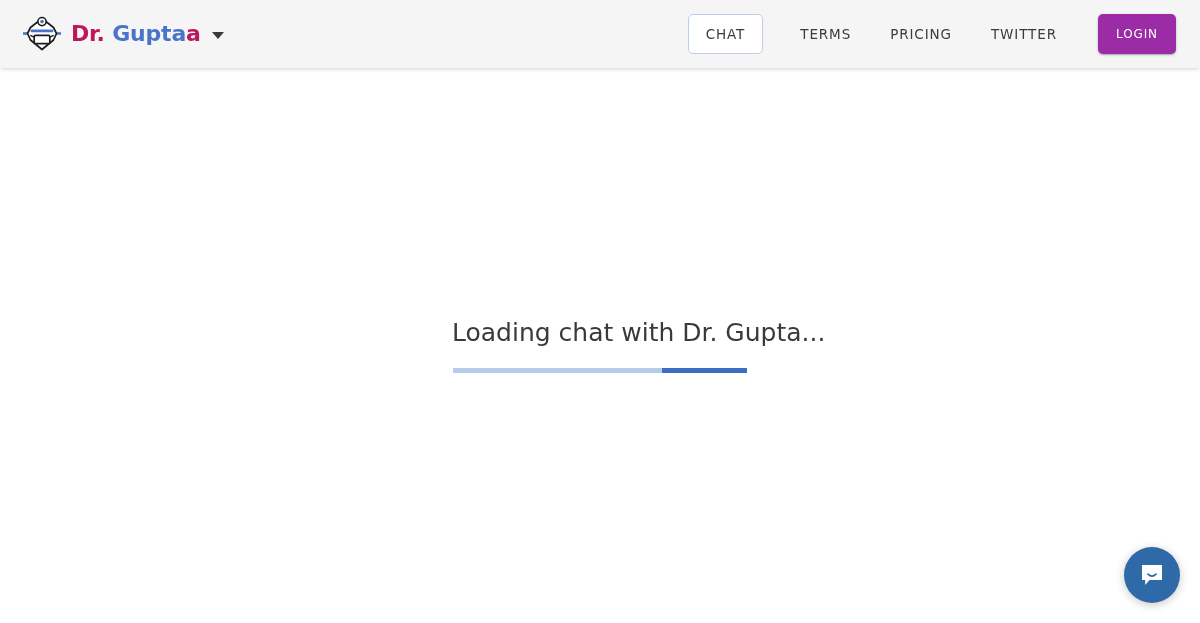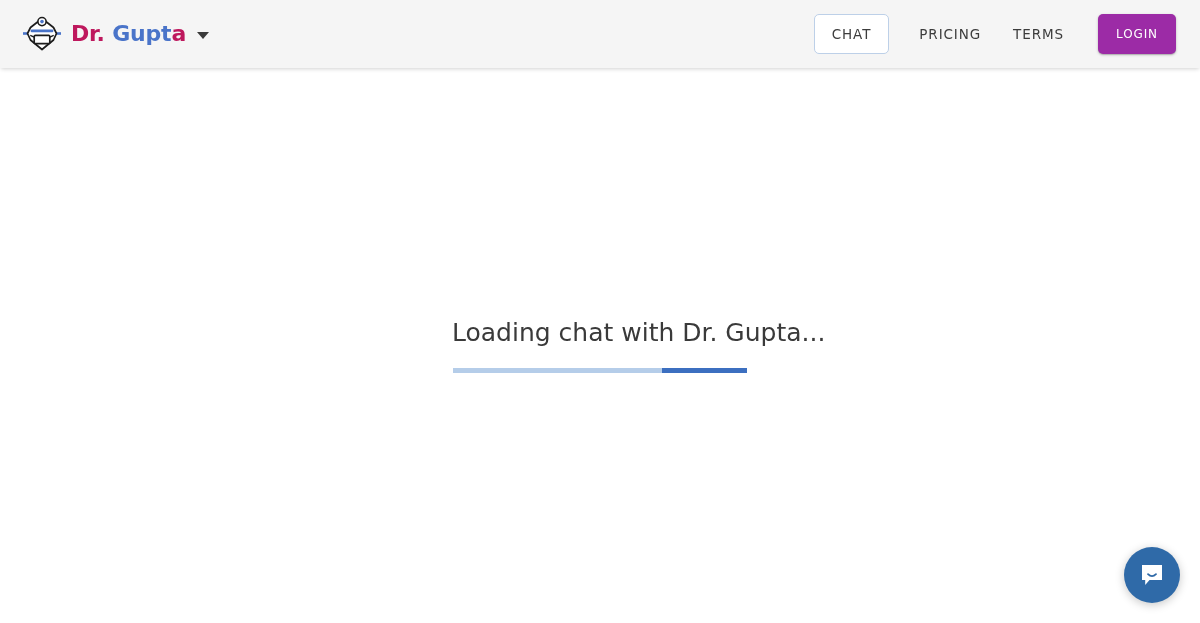--- a/index.html
+++ b/index.html
@@ -63,21 +63,21 @@
     border-top: 7px solid #3a3a3a;
     margin-left: 2px;
     margin-top: 3px;
     flex: 0 0 auto;
   }
 
   
   .nav {
     display: flex;
     align-items: center;
-    gap: 0;
+    gap: 7px;
   }
 
   .nav-link {
     font-size: 13.5px;
     letter-spacing: 0.9px;
     color: #3c3c3c;
     text-transform: uppercase;
     text-decoration: none;
     padding: 0 16px;
     line-height: 40px;
@@ -196,29 +196,30 @@
         <circle cx="20" cy="7.6" r="1.8" fill="#4a74c9"></circle>
 
         <rect x="8.6" y="15.4" width="22.8" height="2.9" rx="1.2" fill="#4a74c9"></rect>
 
         <rect x="12.2" y="21.4" width="15.6" height="8.2" rx="1.2" fill="#ffffff" stroke="#1d1d1d" stroke-width="1.7"></rect>
 
         <path d="M8.8 21.6 L12.2 23.2 M31.2 21.6 L27.8 23.2" stroke="#1d1d1d" stroke-width="1.4" fill="none" stroke-linecap="round"></path>
       </svg>
     </span>
     <span class="brand-name">
-      <span class="seg-dark">Dr. </span><span class="seg-blue">Gupt</span><span class="seg-dark">a</span>
+      <span class="seg-dark">Dr. </span><span class="seg-blue">Gupta</span><span class="seg-dark">a</span>
     </span>
     <span class="brand-caret"></span>
   </div>
 
   <nav class="nav">
     <a class="nav-link active" href="#">CHAT</a>
+    <a class="nav-link" href="#">TERMS</a>
     <a class="nav-link" href="#">PRICING</a>
-    <a class="nav-link" href="#">TERMS</a>
+    <a class="nav-link" href="#">TWITTER</a>
     <button class="login-btn">LOGIN</button>
   </nav>
 
 </header>
 
 <main class="main">
 
   <div class="loading-block">
     <div class="loading-text">Loading chat with Dr. Gupta...</div>
     <div class="progress-track">

